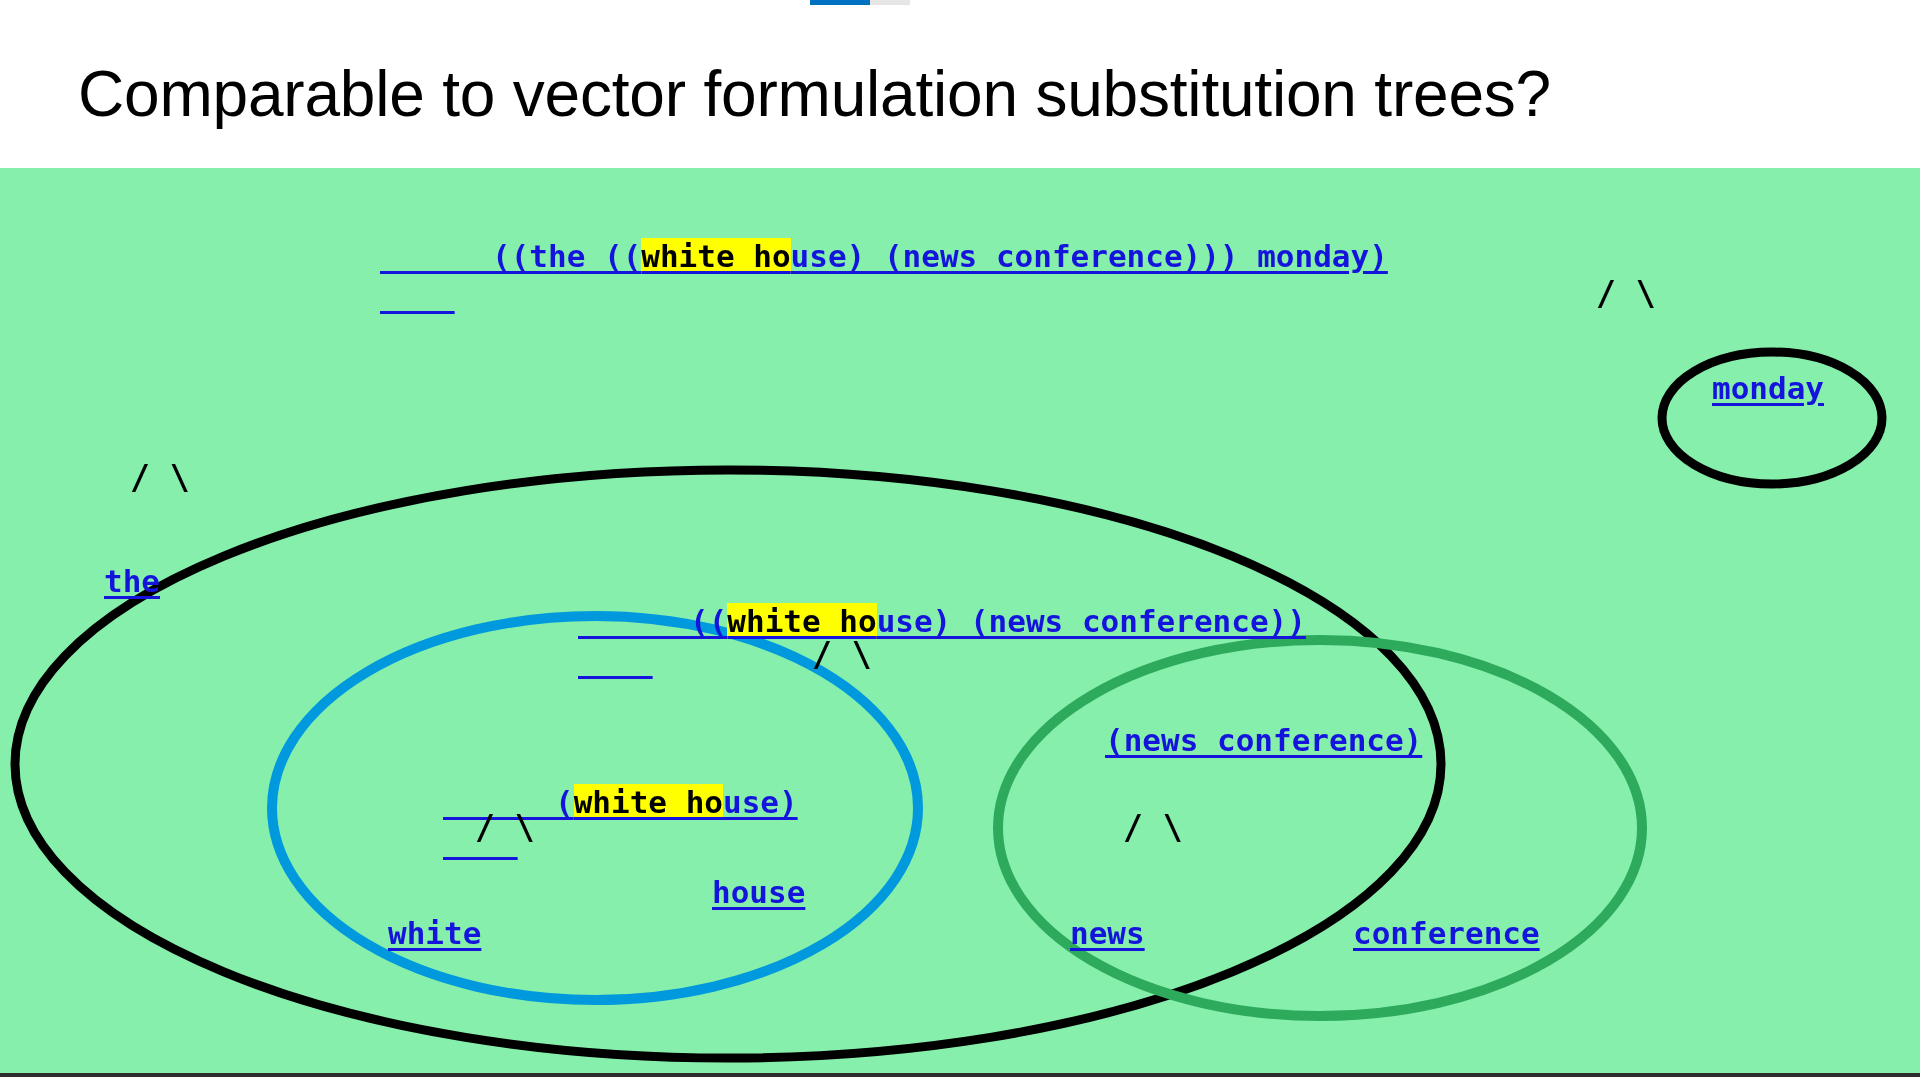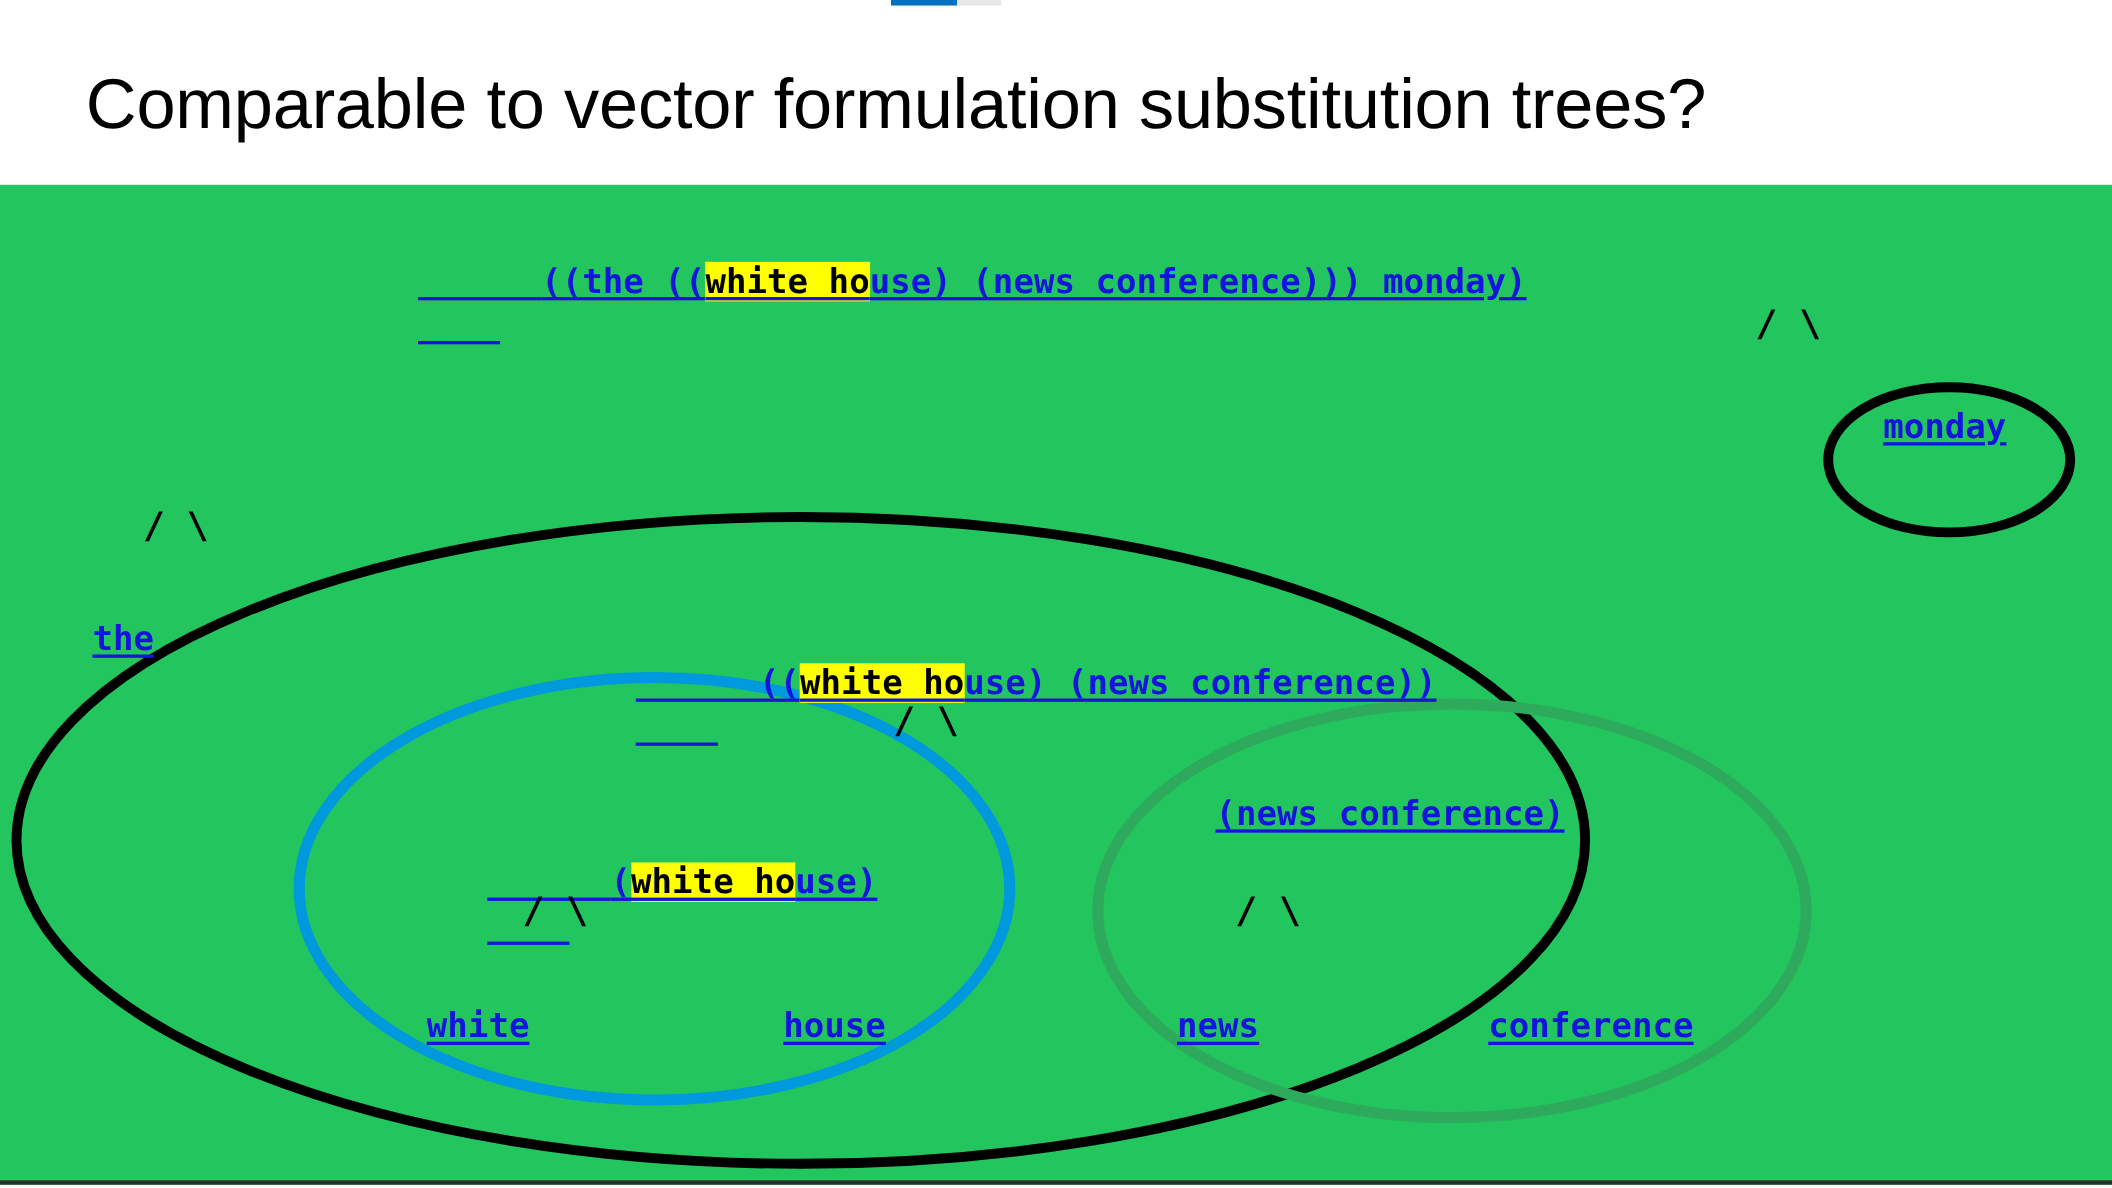--- a/index.html
+++ b/index.html
@@ -54,21 +54,21 @@
     letter-spacing: -0.2px;
   }
 
   
   #diagram-panel {
     position: absolute;
     left: 0px;
     top: 168px;
     width: 1920px;
     height: 905px;
-    background: #22c55e;
+    background: #86efac;
     border-bottom: 4px solid #2d2d2d;
     overflow: hidden;
   }
 
   #ellipse-layer {
     position: absolute;
     left: 0;
     top: 0;
     width: 1920px;
     height: 905px;
@@ -128,36 +128,36 @@
       <span>((the ((</span><span class="hl">white ho</span><span>use) (news conference))) monday)</span>
     </div>
 
     <div class="branch" style="left:1596px; top:106px;">/ \</div>
 
 
     <div class="node" style="left:1712px; top:200px;">monday</div>
 
     <div class="branch" style="left:130px; top:290px;">/ \</div>
 
-    <div class="node" style="left:84px; top:393px;">the</div>
+    <div class="node" style="left:104px; top:393px;">the</div>
 
     <div class="node" style="left:578px; top:393px;">
       <span>((</span><span class="hl">white ho</span><span>use) (news conference))</span>
     </div>
 
     <div class="branch" style="left:812px; top:467px;">/ \</div>
 
     <div class="node" style="left:443px; top:574px;">
       <span>(</span><span class="hl">white ho</span><span>use)</span>
     </div>
 
     <div class="node" style="left:1105px; top:552px;">(news conference)</div>
 
     <div class="branch" style="left:475px; top:640px;">/ \</div>
     <div class="branch" style="left:1123px; top:640px;">/ \</div>
 
     <div class="node" style="left:388px; top:745px;">white</div>
-    <div class="node" style="left:712px; top:745px;">house</div>
+    <div class="node" style="left:712px; top:704px;">house</div>
     <div class="node" style="left:1070px; top:745px;">news</div>
     <div class="node" style="left:1353px; top:745px;">conference</div>
 
   </div>
 </div>
 
 </body></html>

